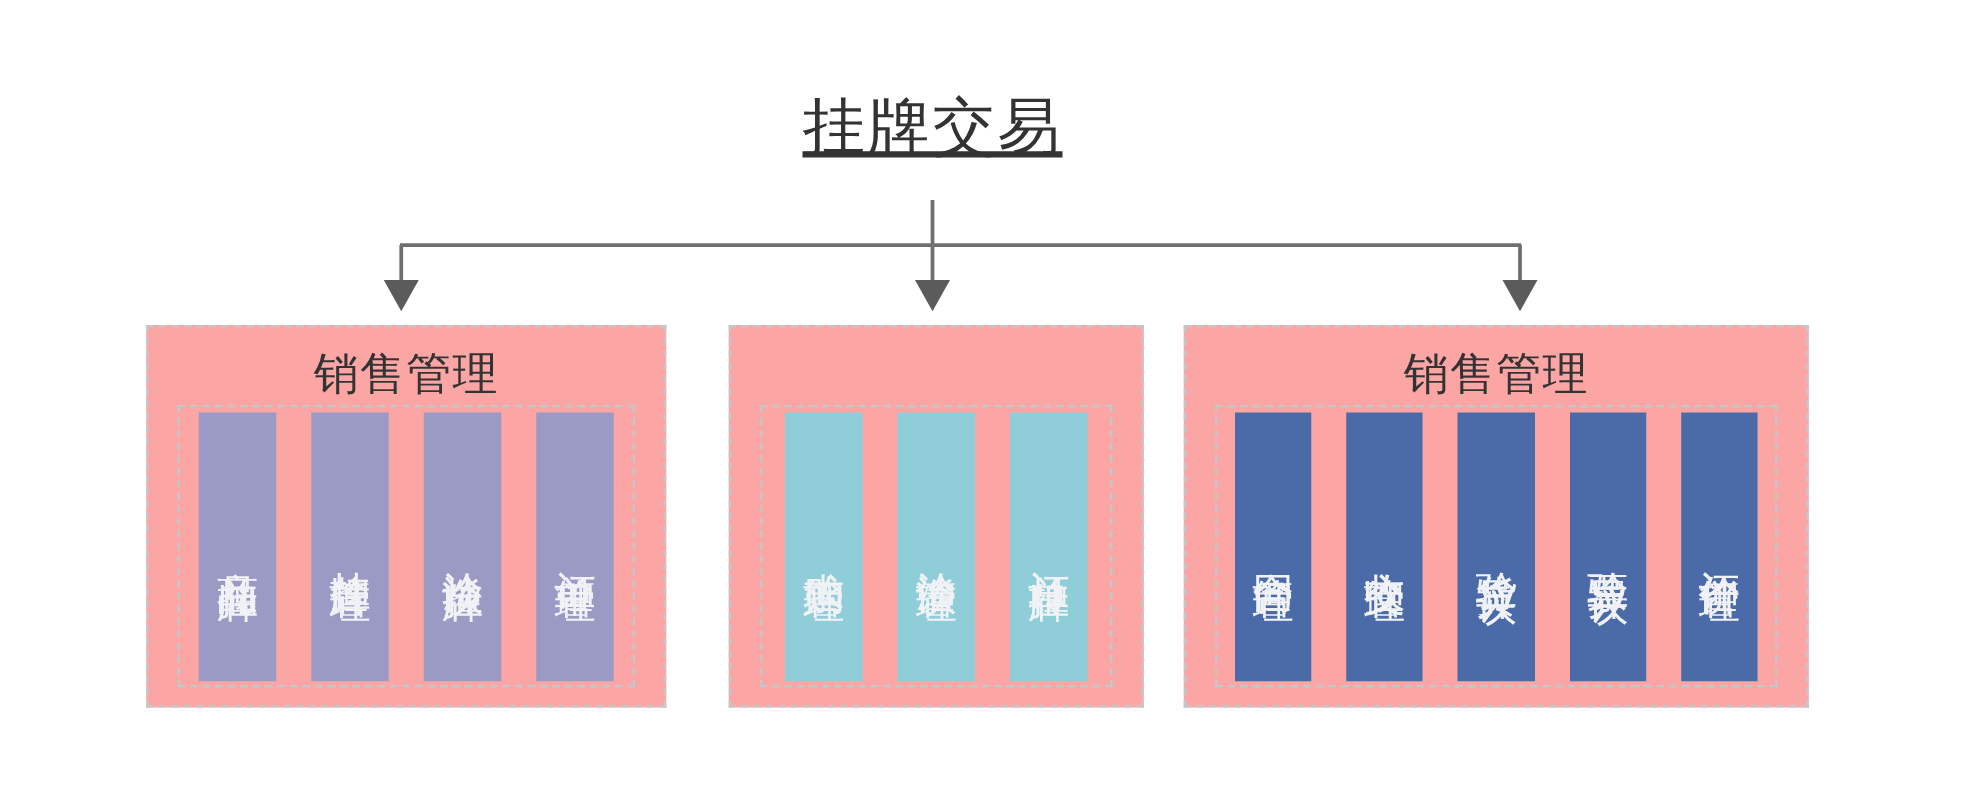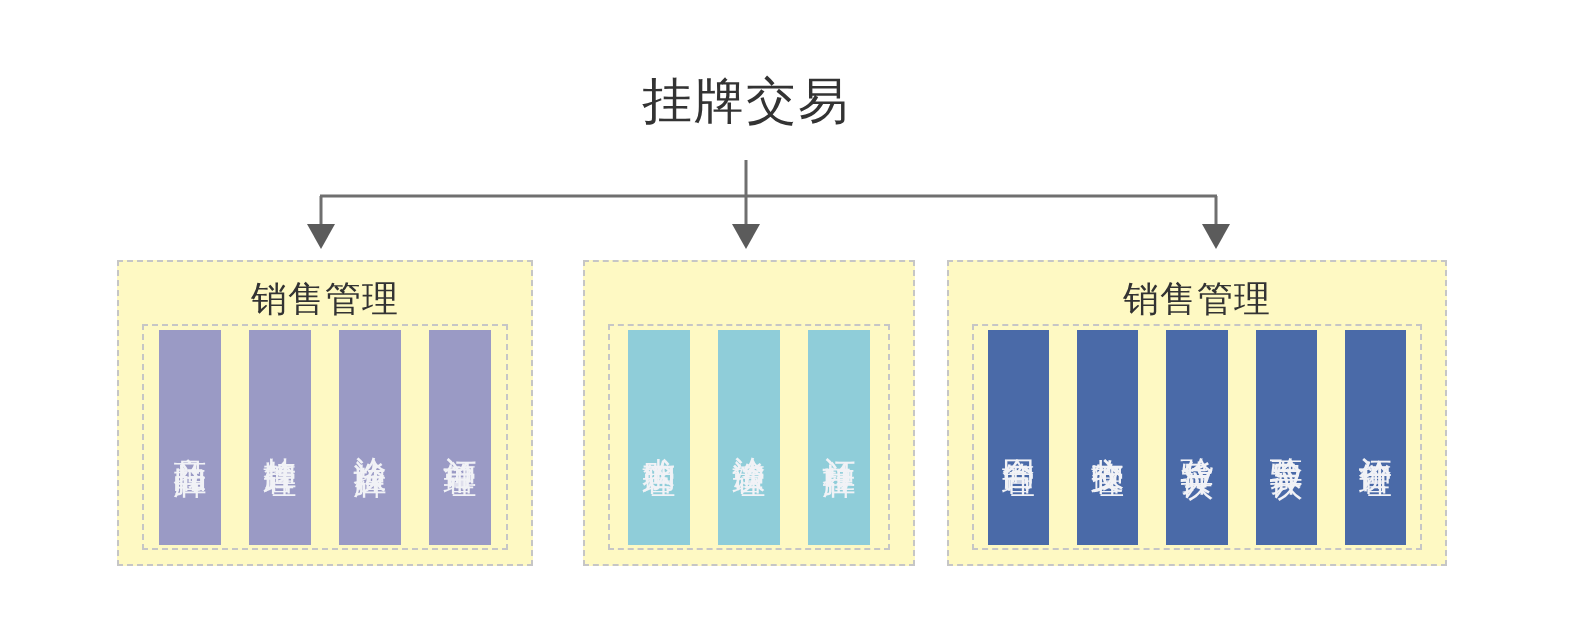--- a/index.html
+++ b/index.html
@@ -26,20 +26,21 @@
     left: 0;
     top: 70px;
     width: 1492px;
     text-align: center;
     font-size: 50px;
     line-height: 62px;
     letter-spacing: 2px;
     color: #333333;
     font-weight: 400;
     white-space: nowrap;
+    text-decoration: underline;
   }
 
   
   .connector-layer {
     position: absolute;
     left: 0;
     top: 0;
     width: 1589px;
     height: 643px;
     pointer-events: none;
@@ -53,21 +54,21 @@
     width: 1330px;
     height: 306px;
   }
 
   .group {
     position: absolute;
     top: 0;
     height: 306px;
     border: 2px dashed #c6c6c6;
     box-sizing: border-box;
-    background: #fef9c3;
+    background: #fca5a5;
   }
   .group-g1 { left: 0px;    width: 416px; }
   .group-g2 { left: 466px;  width: 332px; }
   .group-g3 { left: 830px;  width: 500px; }
 
   .group-title {
     position: absolute;
     left: 0;
     top: 14px;
     width: 100%;

